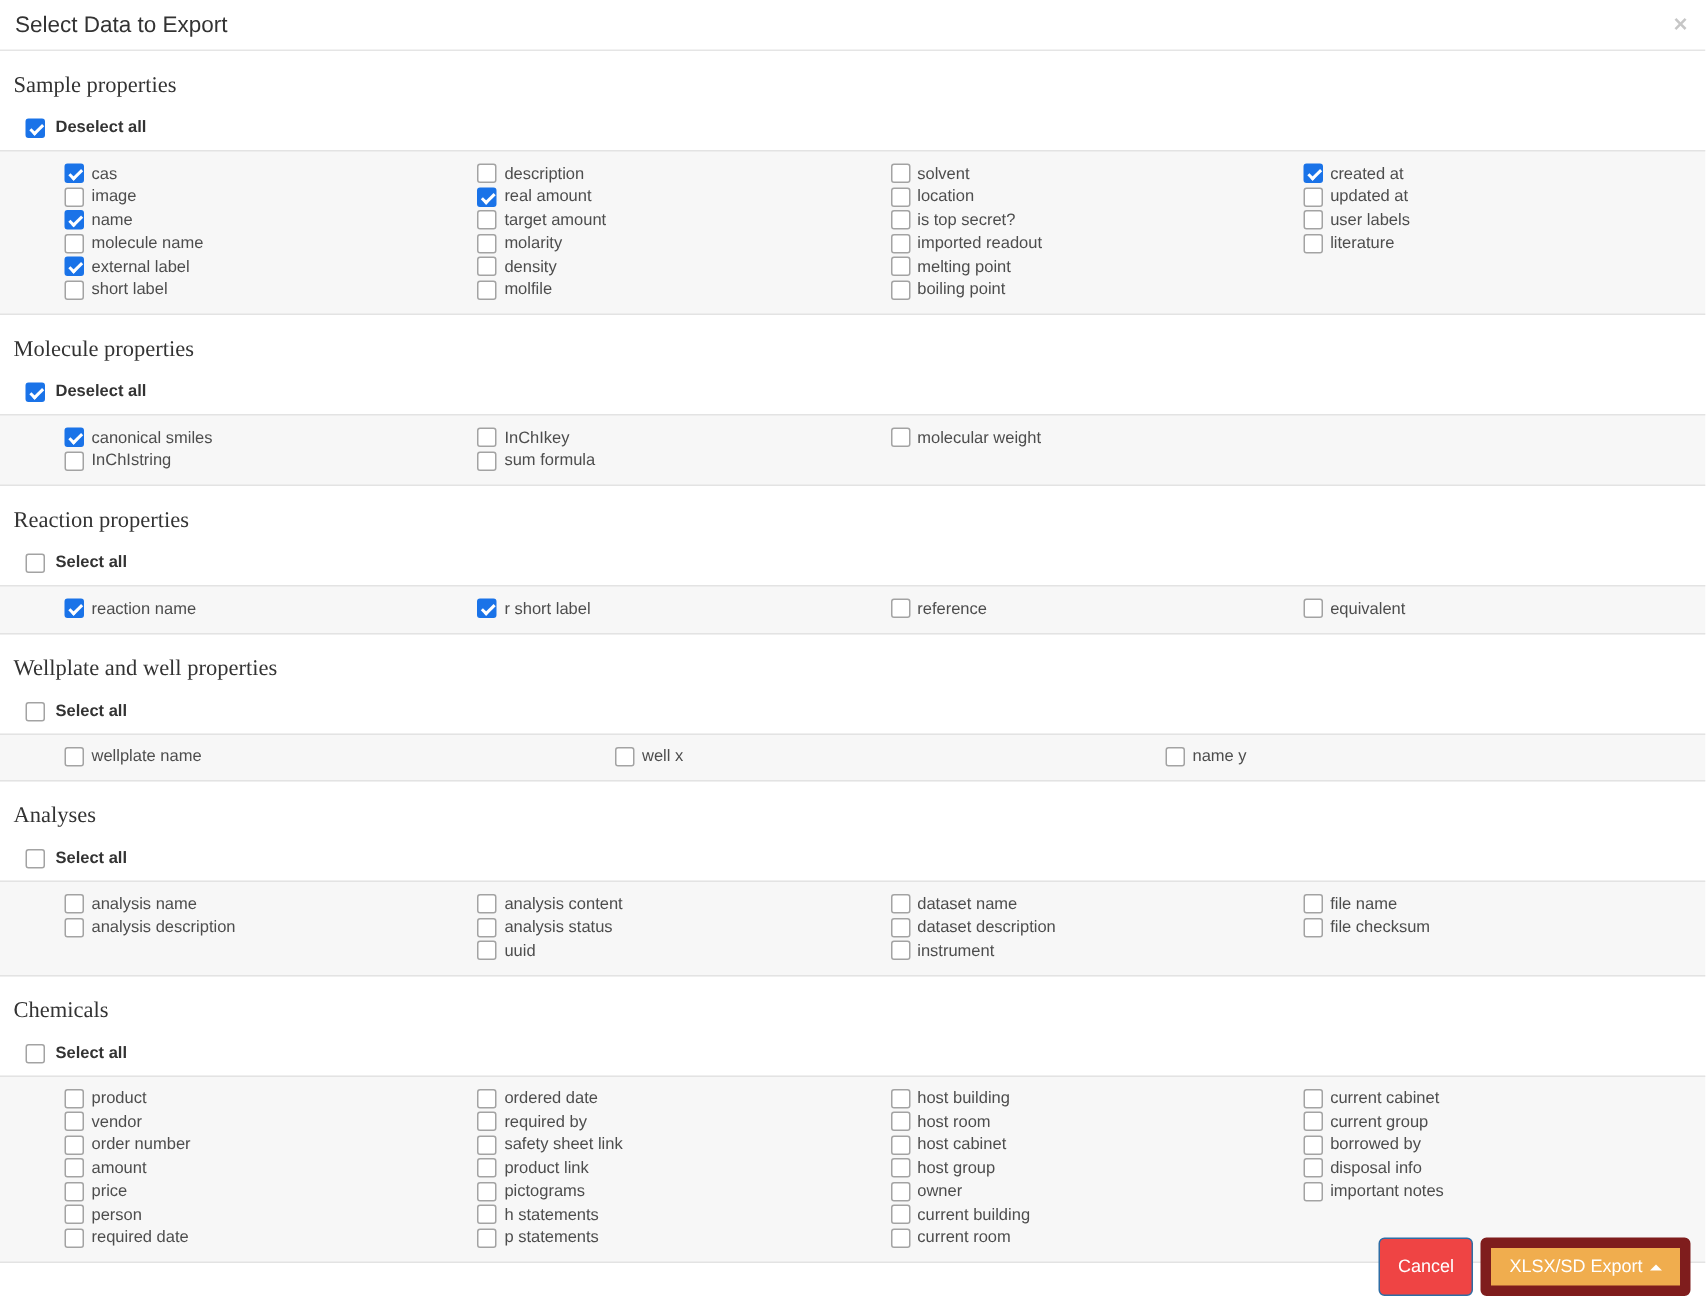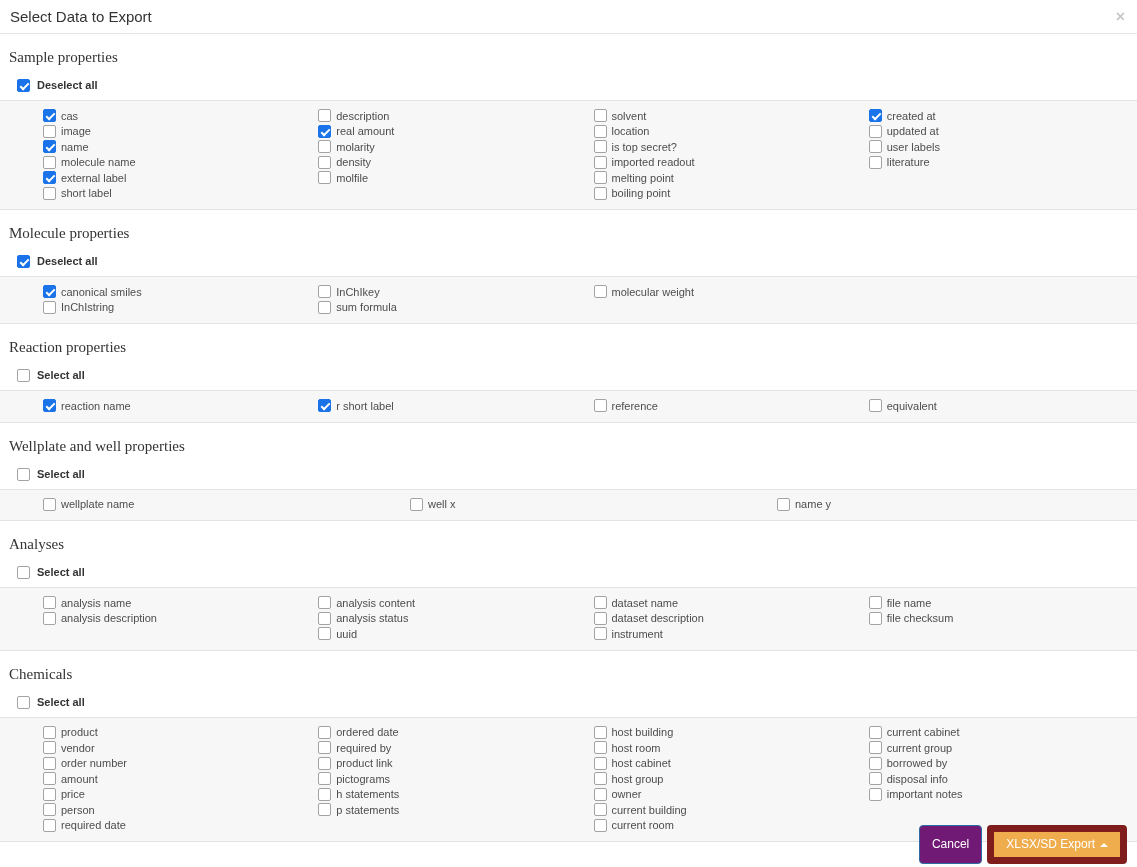--- a/index.html
+++ b/index.html
@@ -49,21 +49,21 @@
   }
   .modal-footer {
     position:absolute; right:10px; bottom:3px;
     display:flex; gap:5px;
   }
   .btn {
     font-family:"Liberation Sans", sans-serif;
     font-size:12px; color:#fff; padding:6px 12px;
     border-radius:4px; cursor:pointer; line-height:1.1;
   }
-  .btn-cancel { background:#701a75; border:1px solid #2e6da4; }
+  .btn-cancel { background:#ef4444; border:1px solid #2e6da4; }
   .btn-export { background:#f0ad4e; border:7px solid #7f1d1d; }
   .caret-up {
     display:inline-block; width:0; height:0; margin-left:5px; vertical-align:middle;
     border-left:4px solid transparent; border-right:4px solid transparent;
     border-bottom:4px solid #fff;
   }
 </style>
 </head>
 <body>
 
@@ -110,20 +110,24 @@
           <label class="item">
             <input type="checkbox" style="">
             <span>description</span>
           </label>
           <label class="item">
             <input type="checkbox" checked="" style="">
             <span>real amount</span>
           </label>
           <label class="item">
             <input type="checkbox" style="">
+            <span>target amount</span>
+          </label>
+          <label class="item">
+            <input type="checkbox" style="">
             <span>molarity</span>
           </label>
           <label class="item">
             <input type="checkbox" style="">
             <span>density</span>
           </label>
           <label class="item">
             <input type="checkbox" style="">
             <span>molfile</span>
           </label>
@@ -365,20 +369,24 @@
           </label>
         </div>
         <div class="col">
           <label class="item">
             <input type="checkbox" style="">
             <span>ordered date</span>
           </label>
           <label class="item">
             <input type="checkbox" style="">
             <span>required by</span>
+          </label>
+          <label class="item">
+            <input type="checkbox" style="">
+            <span>safety sheet link</span>
           </label>
           <label class="item">
             <input type="checkbox" style="">
             <span>product link</span>
           </label>
           <label class="item">
             <input type="checkbox" style="">
             <span>pictograms</span>
           </label>
           <label class="item">

